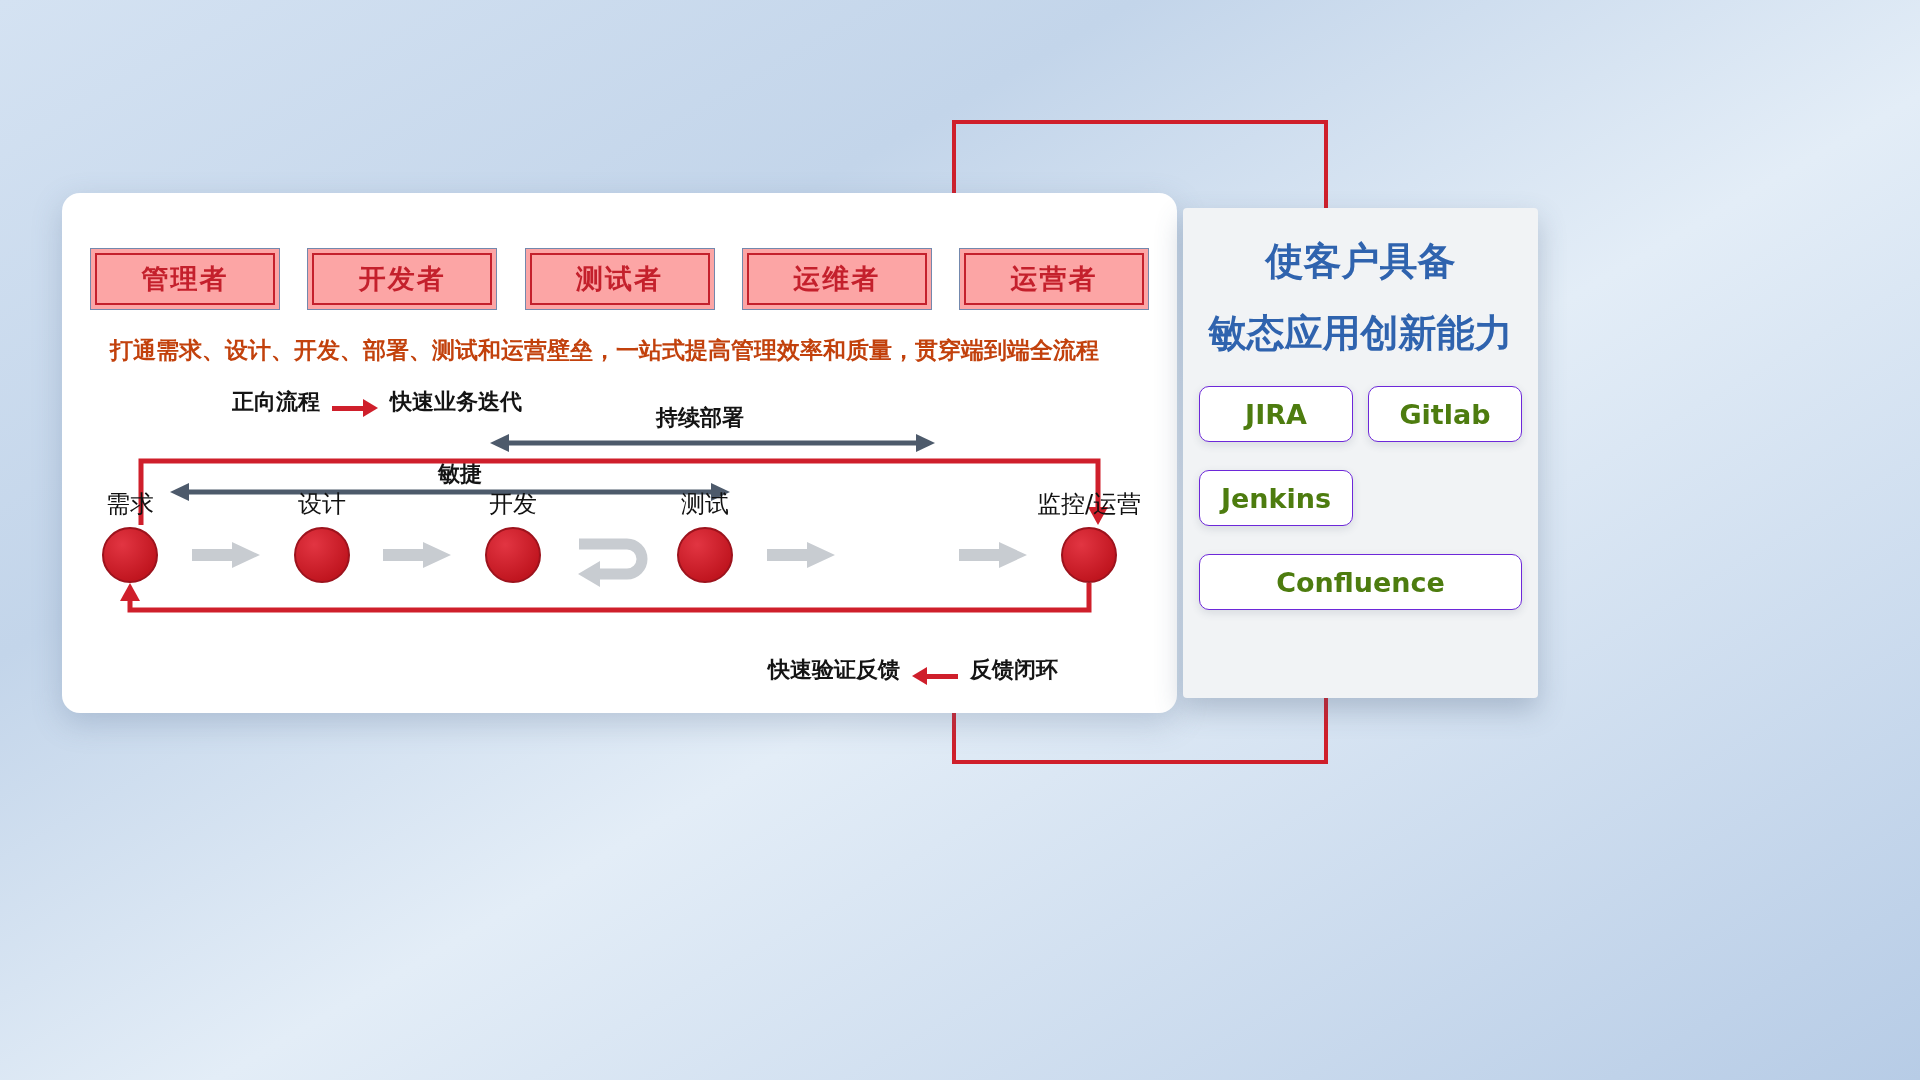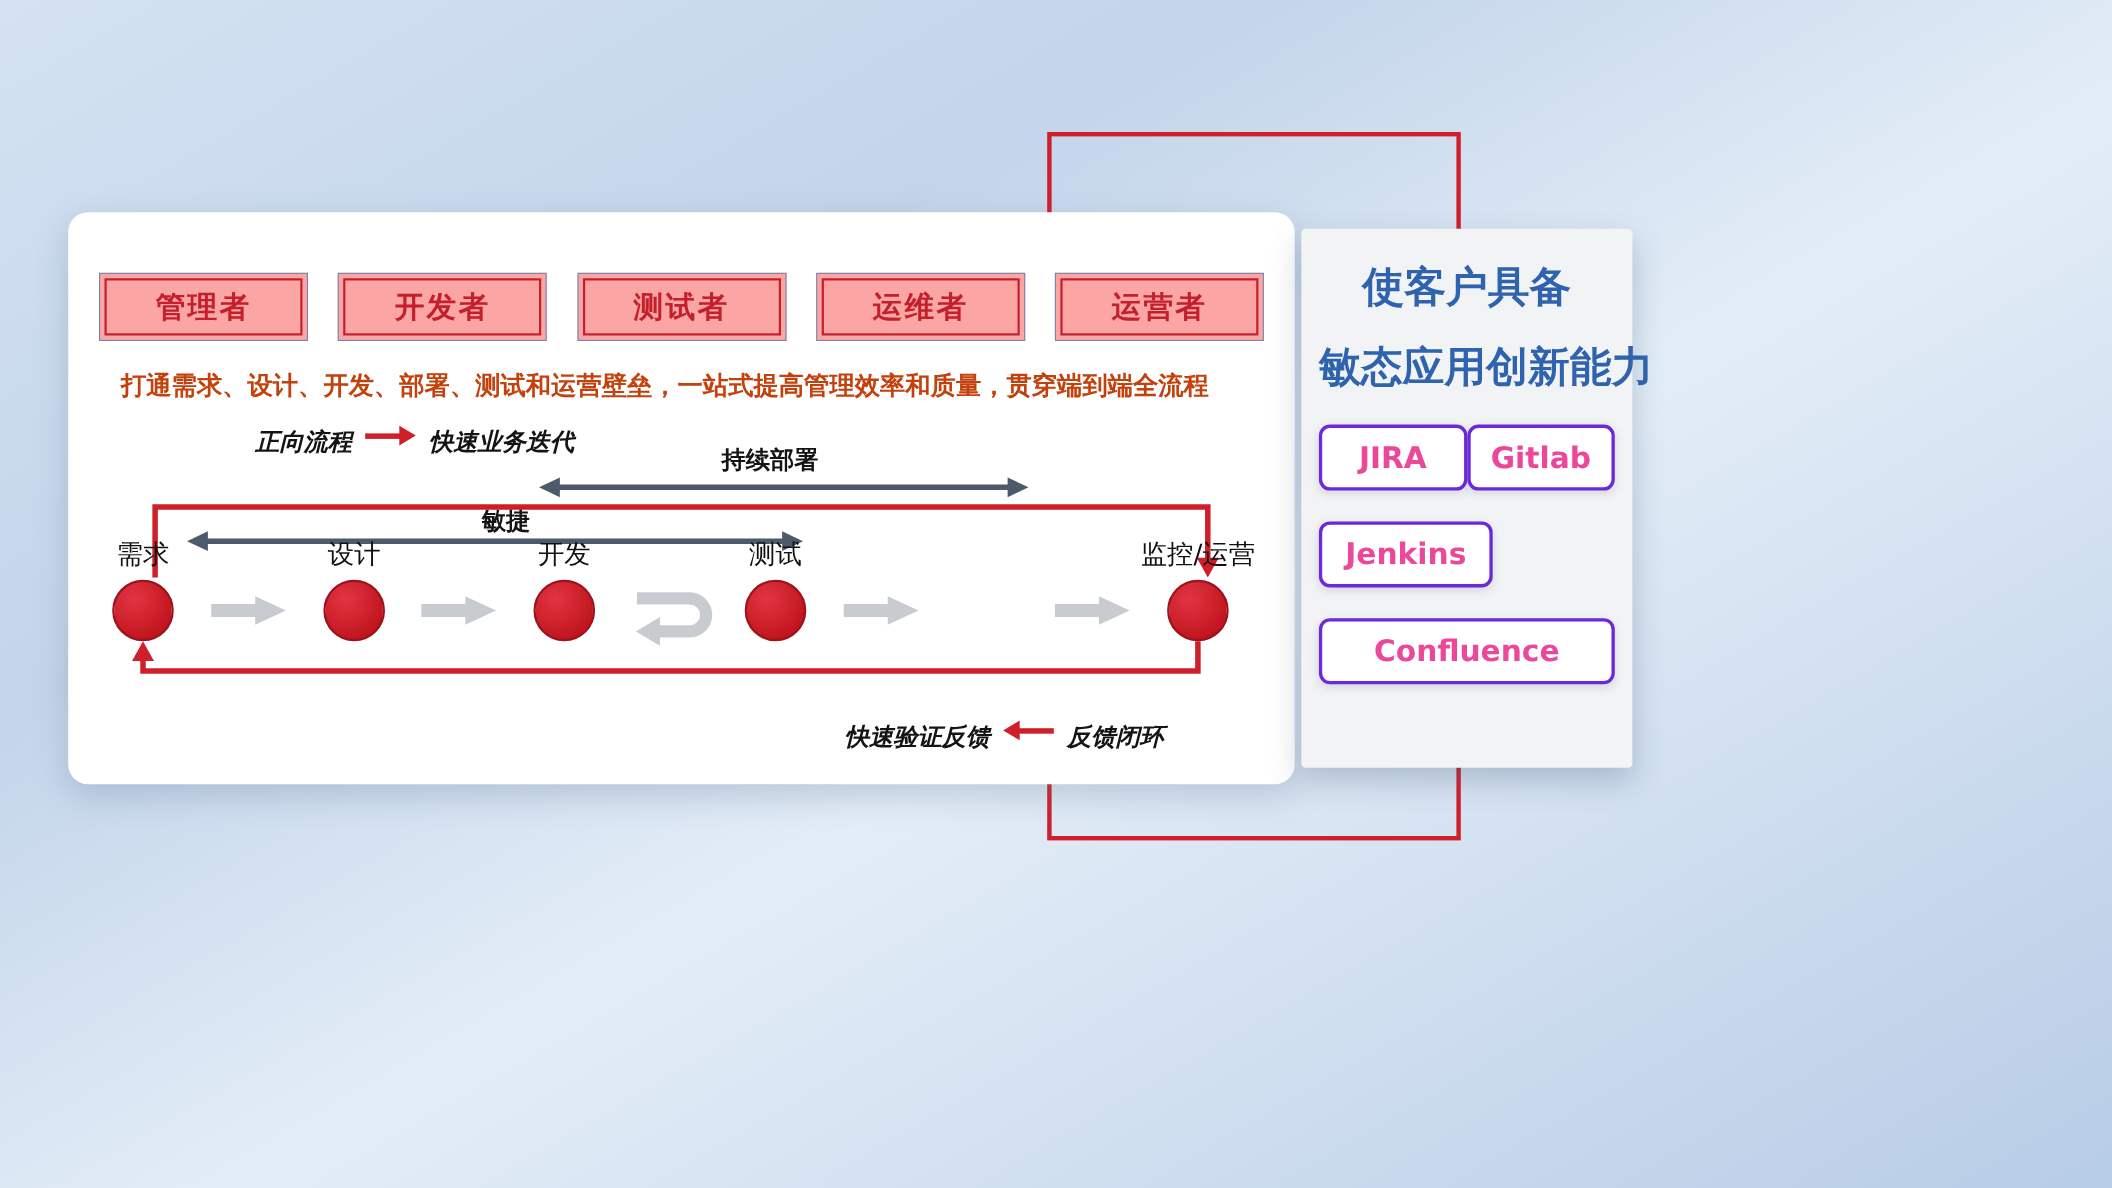--- a/index.html
+++ b/index.html
@@ -30,21 +30,21 @@
   }
   .role-inner{
     border:2px solid #c4202c;height:48px;display:flex;align-items:center;justify-content:center;
     color:#c4202c;font-weight:bold;font-size:27px;letter-spacing:2px;
   }
   .desc{
     position:absolute;left:48px;top:142px;width:1040px;
     font-size:23px;font-weight:bold;color:#c2410c;white-space:nowrap;
   }
   
-  .legend{position:absolute;display:flex;align-items:flex-start;gap:12px;font-size:22px;font-weight:bold;color:#141414;font-style:italic;}
+  .legend{position:absolute;display:flex;align-items:flex-end;gap:12px;font-size:22px;font-weight:bold;color:#141414;}
   .legend-forward{left:170px;top:194px;}
   .legend-feedback{left:706px;top:462px;}
   .arrow-right,.arrow-left{position:relative;width:46px;height:18px;display:inline-block;}
   .arrow-right .bar{position:absolute;left:0;top:7px;width:32px;height:5px;background:#cf1f2b;}
   .arrow-right .head{position:absolute;right:0;top:0;width:0;height:0;border-left:15px solid #cf1f2b;border-top:9px solid transparent;border-bottom:9px solid transparent;}
   .arrow-left .bar{position:absolute;right:0;top:7px;width:32px;height:5px;background:#cf1f2b;}
   .arrow-left .head{position:absolute;left:0;top:0;width:0;height:0;border-right:15px solid #cf1f2b;border-top:9px solid transparent;border-bottom:9px solid transparent;}
   
   .span-label{position:absolute;transform:translateX(-50%);font-size:22px;font-weight:bold;color:#141414;white-space:nowrap;text-align:center;}
   .label-cd{left:638px;top:210px;}
@@ -55,35 +55,35 @@
   .stage{position:absolute;top:294px;width:160px;text-align:center;z-index:2;}
   .stage .stage-label{font-size:24px;font-weight:normal;color:#111;height:34px;line-height:34px;white-space:nowrap;}
   .stage .node{
     width:56px;height:56px;border-radius:50%;margin:6px auto 0 auto;
     background:radial-gradient(circle at 35% 30%,#e23542,#c0151f 75%);
     border:2px solid #9d131d;box-sizing:border-box;
   }
   .s0{left:-12px}.s1{left:180px}.s2{left:371px}.s3{left:563px}.s4{left:755px}.s5{left:947px}
   
   .panel{
-    position:absolute;left:1183px;top:208px;width:301px;height:490px;z-index:2;
+    position:absolute;left:1183px;top:208px;width:355px;height:490px;z-index:2;
     background:#f1f3f5;border-radius:4px;
     box-shadow:0 12px 28px rgba(70,90,120,.30);
     box-sizing:border-box;padding:34px 16px 0 16px;
   }
   .panel-title{
     text-align:center;color:#2f63ae;font-weight:bold;font-size:38px;line-height:1.0;
   }
   .panel-title .line{margin-bottom:34px;white-space:nowrap;}
   .tools{margin-top:12px;}
   .tool-row{display:flex;justify-content:space-between;margin-bottom:28px;}
   .tool{
-    background:#ffffff;border:3px solid #6d28d9;border-radius:10px;height:54px;
+    background:#ffffff;border:1px solid #6d28d9;border-radius:10px;height:54px;
     display:flex;align-items:center;justify-content:center;
-    font-size:27px;font-weight:bold;color:#ec4899;
+    font-size:27px;font-weight:bold;color:#4d7c0f;
     box-shadow:0 3px 8px rgba(60,70,90,.14);
   }
   .tool.half{width:152px;}
   .tool.full{width:100%;}
 </style>
 </head>
 <body>
 
 <div class="red-frame"></div>
 

